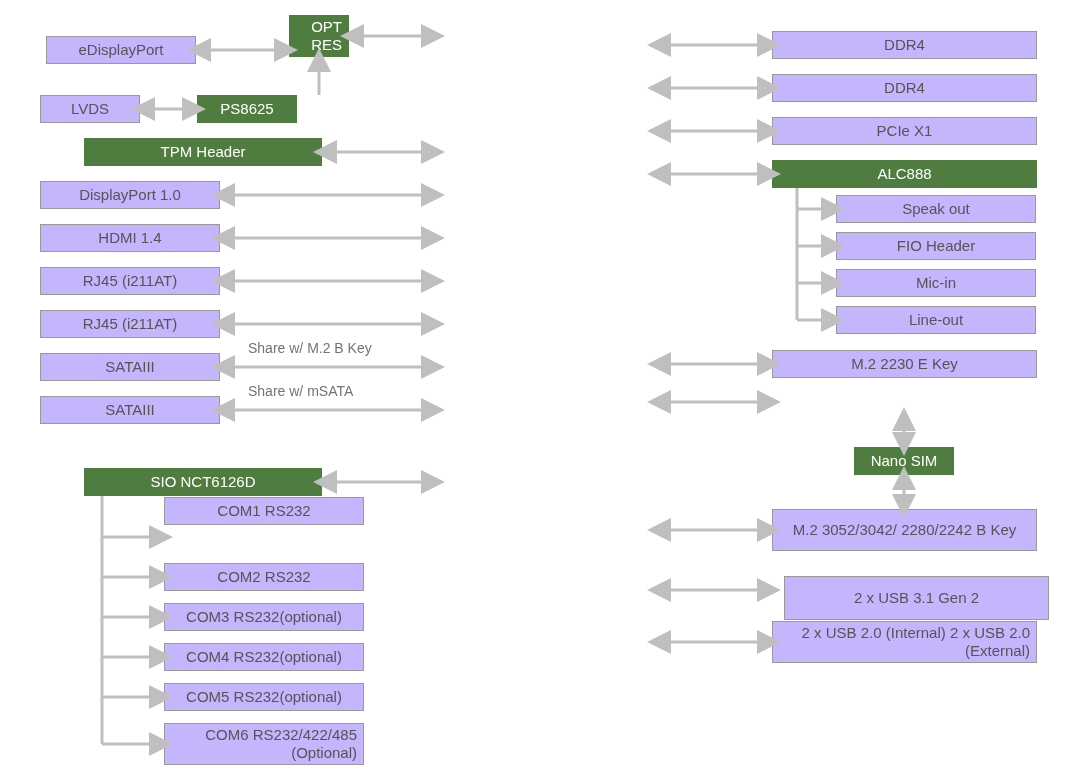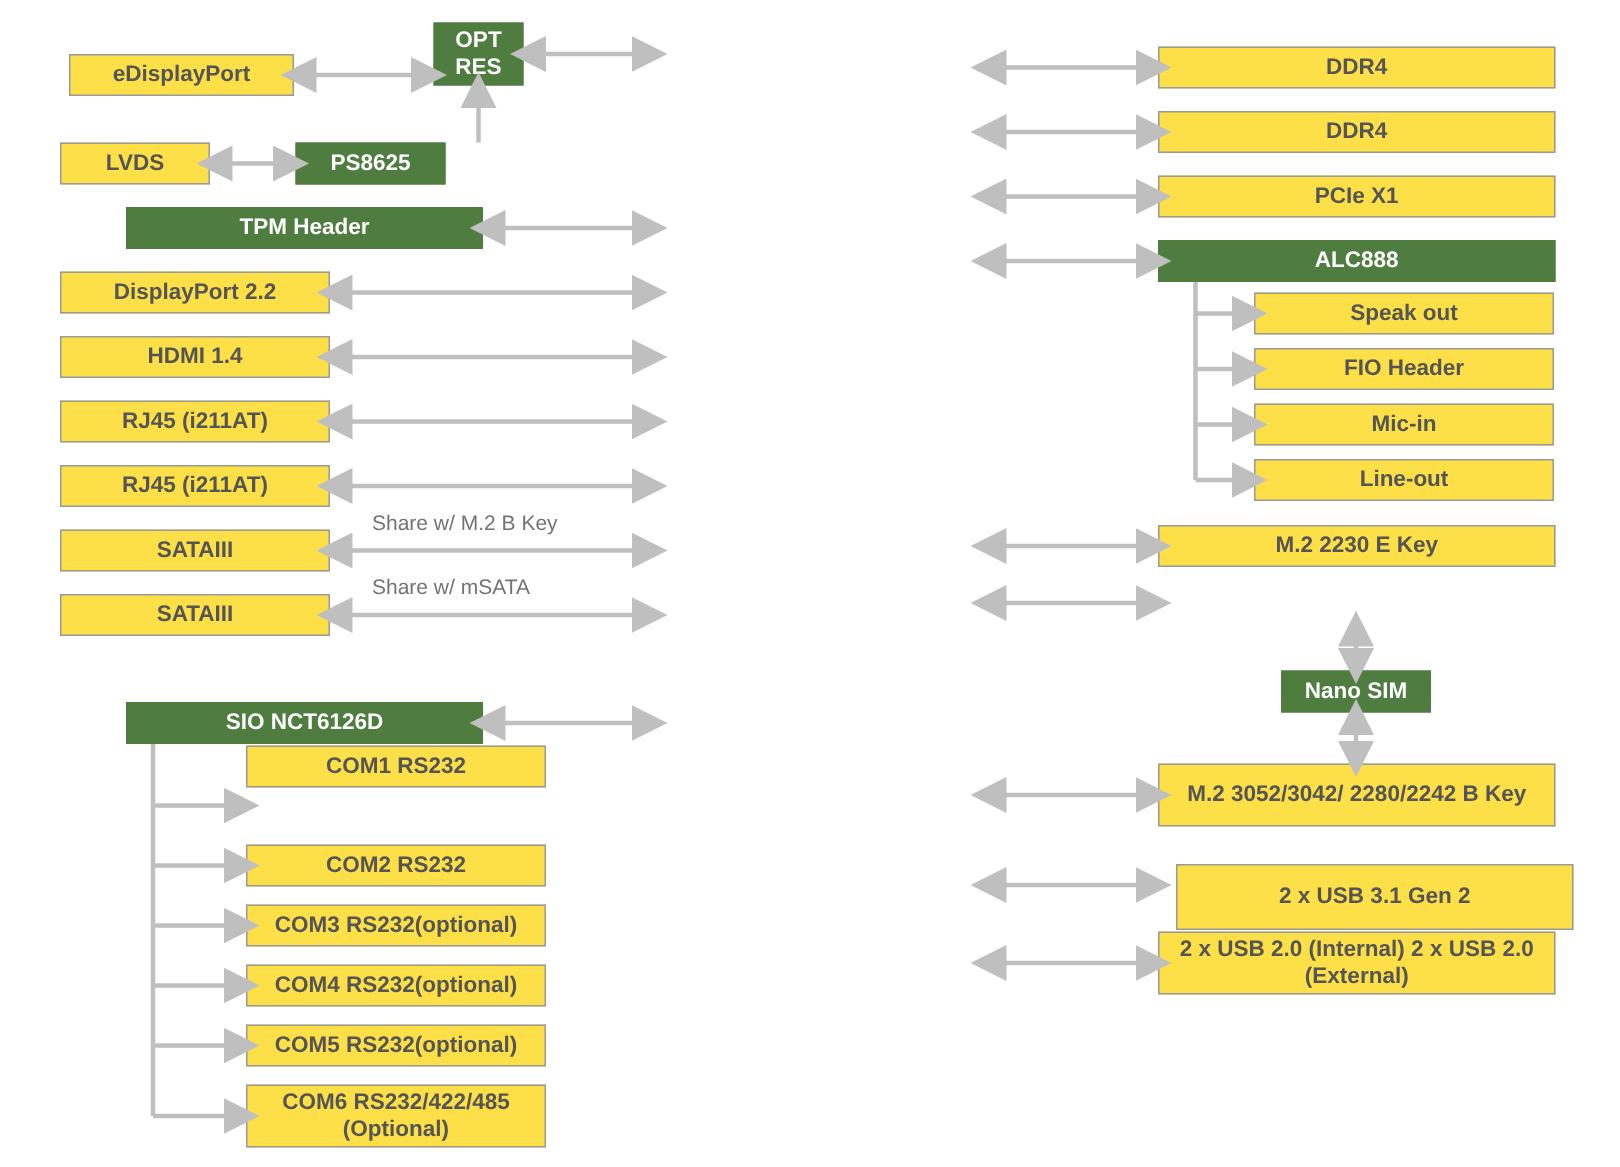--- a/index.html
+++ b/index.html
@@ -1,35 +1,35 @@
 <!DOCTYPE html>
 <html><head>
 <meta charset="utf-8">
 <style>
   html,body{margin:0;padding:0;font-family:"Segoe UI",Arial,sans-serif;background:#fff;}
   .canvas{position:relative;width:1080px;height:778px;}
-  .box{position:absolute;border:1px solid #999;display:flex;align-items:center;justify-content:center;text-align:center;font-size:15px;padding:2px 6px;box-sizing:border-box;line-height:1.2;font-weight:bold;}
-  .gray{background:#fde047;color:#555;}
+  .box{position:absolute;border:1px solid #999;display:flex;align-items:center;justify-content:center;text-align:right;font-size:15px;padding:2px 6px;box-sizing:border-box;line-height:1.2;}
+  .gray{background:#c4b5fd;color:#555;}
   .green{background:#4f7d3f;color:#fff;border-color:#4f7d3f;}
   .cpu{background:#4f7d3f;color:#fff;border-radius:20px;border:none;font-size:18px;}
   svg.overlay{position:absolute;left:0;top:0;width:1080px;height:778px;pointer-events:none;}
   .note{position:absolute;color:#737373;font-size:14px;white-space:nowrap;}
 </style>
 </head>
 <body>
 
 <div class="canvas">
 
 
 <div class="box gray" style="left:46px;top:36px;width:150px;height:28px;">eDisplayPort</div>
 <div class="box green" style="left:289px;top:15px;width:60px;height:42px;white-space:pre-line;">OPT RES</div>
 <div class="box gray" style="left:40px;top:95px;width:100px;height:28px;">LVDS</div>
 <div class="box green" style="left:197px;top:95px;width:100px;height:28px;">PS8625</div>
 <div class="box green" style="left:84px;top:138px;width:238px;height:28px;">TPM Header</div>
-<div class="box gray" style="left:40px;top:181px;width:180px;height:28px;">DisplayPort 2.2</div>
+<div class="box gray" style="left:40px;top:181px;width:180px;height:28px;">DisplayPort 1.0</div>
 <div class="box gray" style="left:40px;top:224px;width:180px;height:28px;">HDMI 1.4</div>
 <div class="box gray" style="left:40px;top:267px;width:180px;height:28px;">RJ45 (i211AT)</div>
 <div class="box gray" style="left:40px;top:310px;width:180px;height:28px;">RJ45 (i211AT)</div>
 <div class="box gray" style="left:40px;top:353px;width:180px;height:28px;">SATAIII</div>
 <div class="box gray" style="left:40px;top:396px;width:180px;height:28px;">SATAIII</div>
 <div class="note" style="left:248px;top:340px;">Share w/ M.2 B Key</div>
 <div class="note" style="left:248px;top:383px;">Share w/ mSATA</div>
 
 <div class="box green" style="left:84px;top:468px;width:238px;height:28px;">SIO NCT6126D</div>
 <div class="box gray" style="left:164px;top:497px;width:200px;height:28px;">COM1 RS232</div>

